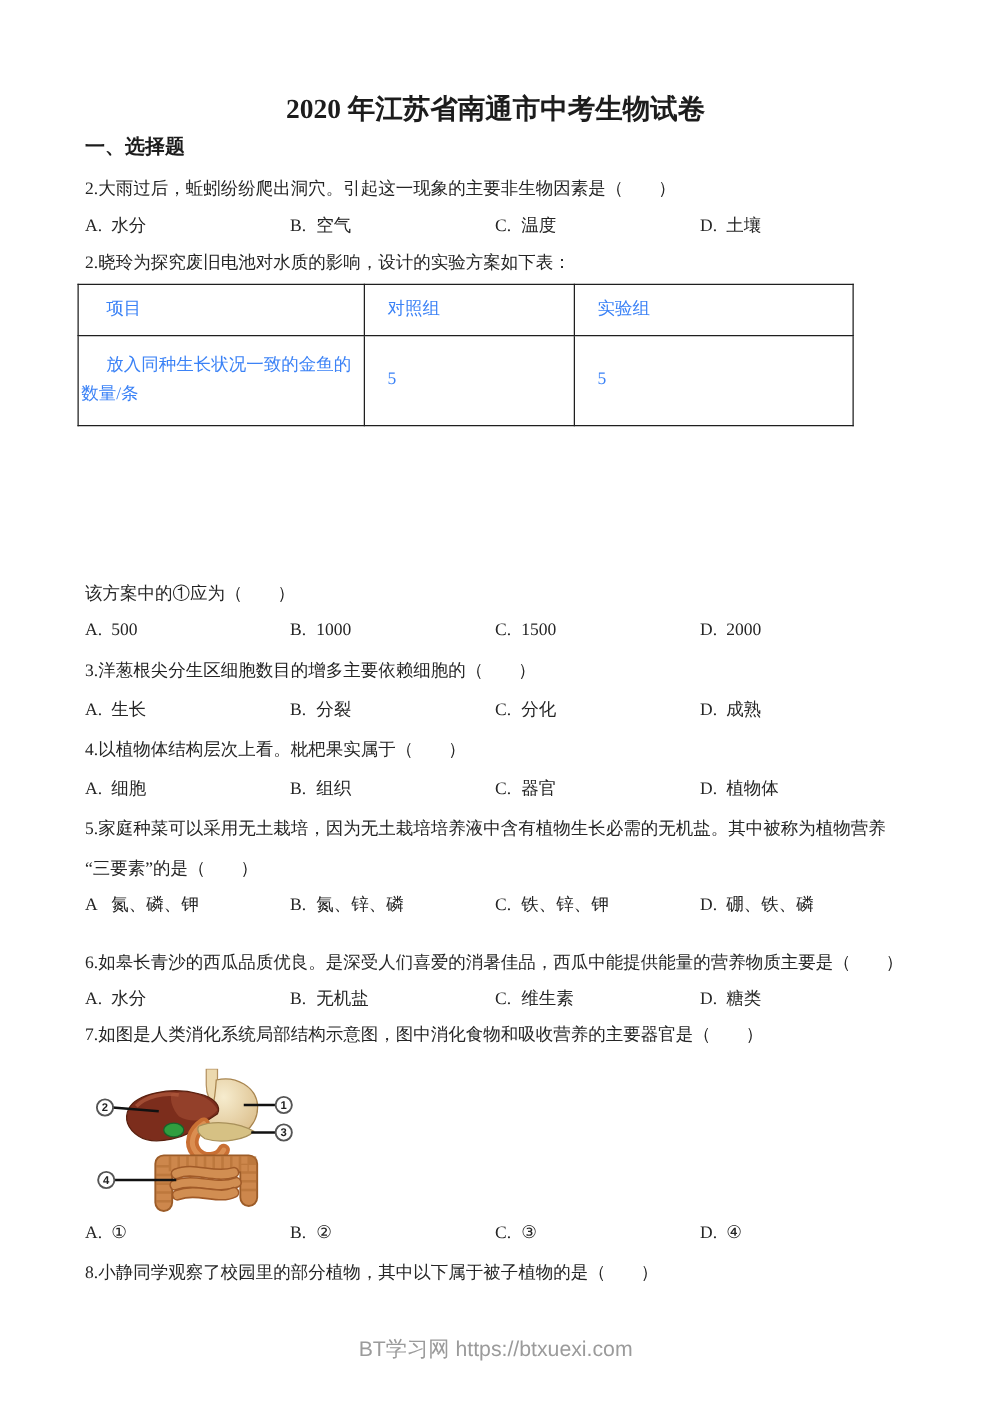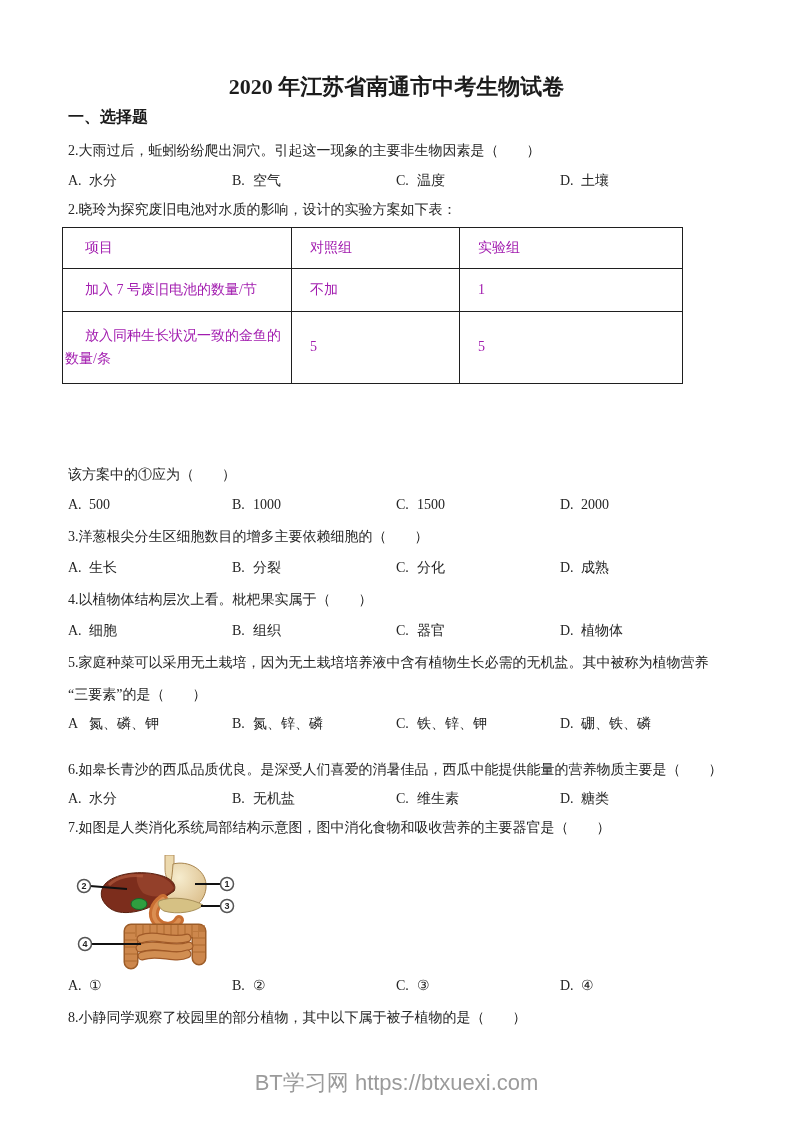--- a/index.html
+++ b/index.html
@@ -20,34 +20,34 @@
     position:absolute;left:68px;margin:0;font-size:14px;white-space:nowrap;color:#252525;
   }
   .opts{
     position:absolute;left:68px;width:665px;display:grid;
     grid-template-columns:164px 164px 164px 1fr;font-size:14px;color:#252525;
   }
   .opt{white-space:nowrap;}
   .ol{display:inline-block;min-width:21px;}
   table.exp{
     position:absolute;left:62px;top:227px;border-collapse:collapse;
-    table-layout:fixed;font-size:14px;color:#a21caf;
+    table-layout:fixed;font-size:14px;color:#3b82f6;
   }
   table.exp td{
     border:1.5px solid #1f1f1f;vertical-align:middle;
     padding:2px 4px 2px 18px;white-space:pre-wrap;line-height:1.6;
   }
   table.exp td.c1{width:222px;padding-left:2px;text-indent:20px;}
   table.exp td.c2{width:145px;}
   table.exp td.c3{width:200px;}
   .figure-wrap{position:absolute;left:75px;top:855px;width:168px;height:117px;}
   .footer{
     position:absolute;top:1068px;left:0;width:793px;text-align:center;
     font-family:"Liberation Sans","DejaVu Sans",sans-serif;
-    font-size:22px;color:#9b9b9b;
+    font-size:17px;color:#9b9b9b;
   }
   svg .lbl-digit{
     font-family:"Liberation Sans","DejaVu Sans",sans-serif;
     font-size:9px;font-weight:bold;fill:#222;
   }
 </style>
 </head>
 <body>
 
 <h1 class="title">2020 年江苏省南通市中考生物试卷</h1>
@@ -62,25 +62,20 @@
 </div>
 
 <p class="stem" style="top:201px">2.晓玲为探究废旧电池对水质的影响，设计的实验方案如下表：</p>
 
 <table class="exp">
   <tbody>
       <tr style="height:41px">
     <td class="c1">项目</td>
     <td class="c2">对照组</td>
     <td class="c3">实验组</td>
-  </tr>
-  <tr style="height:43px">
-    <td class="c1">加入 7 号废旧电池的数量/节</td>
-    <td class="c2">不加</td>
-    <td class="c3">1</td>
   </tr>
   <tr style="height:72px">
     <td class="c1">放入同种生长状况一致的金鱼的
 数量/条</td>
     <td class="c2">5</td>
     <td class="c3">5</td>
   </tr>
 </tbody>
   </table>
 

